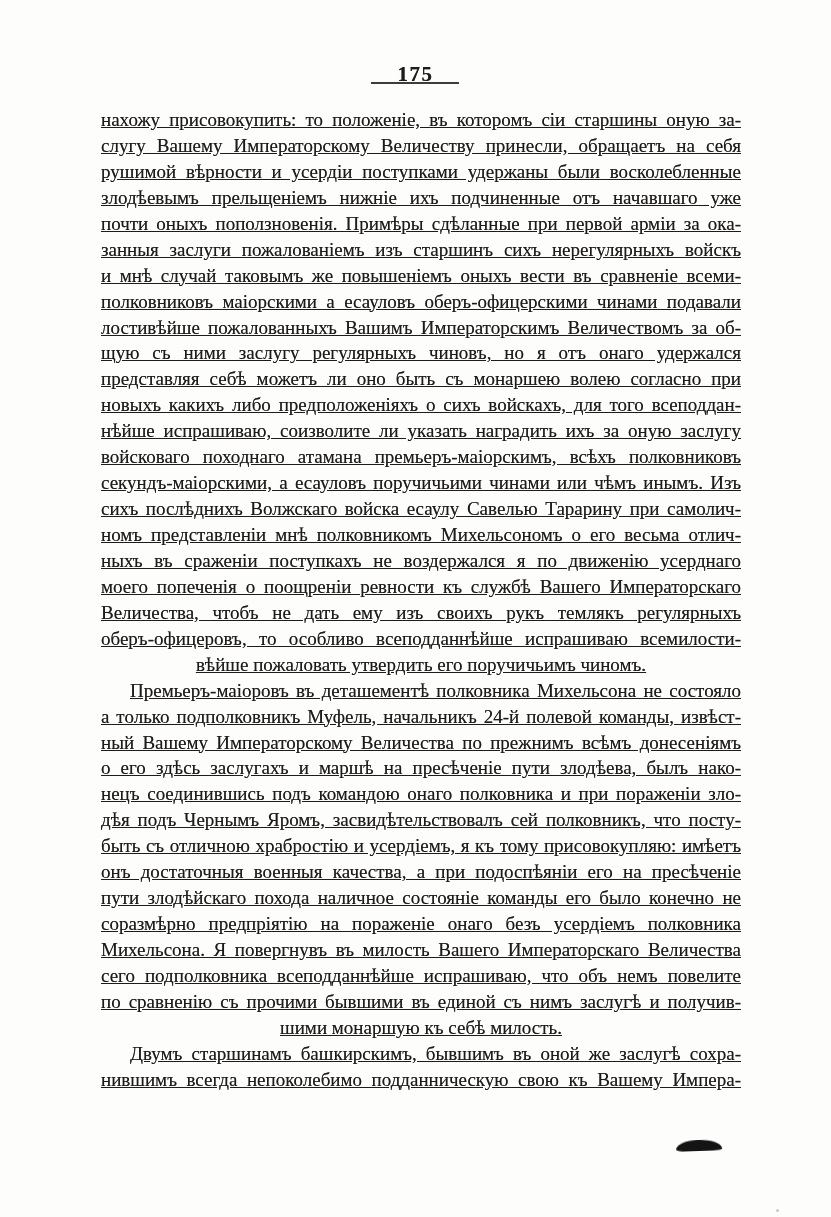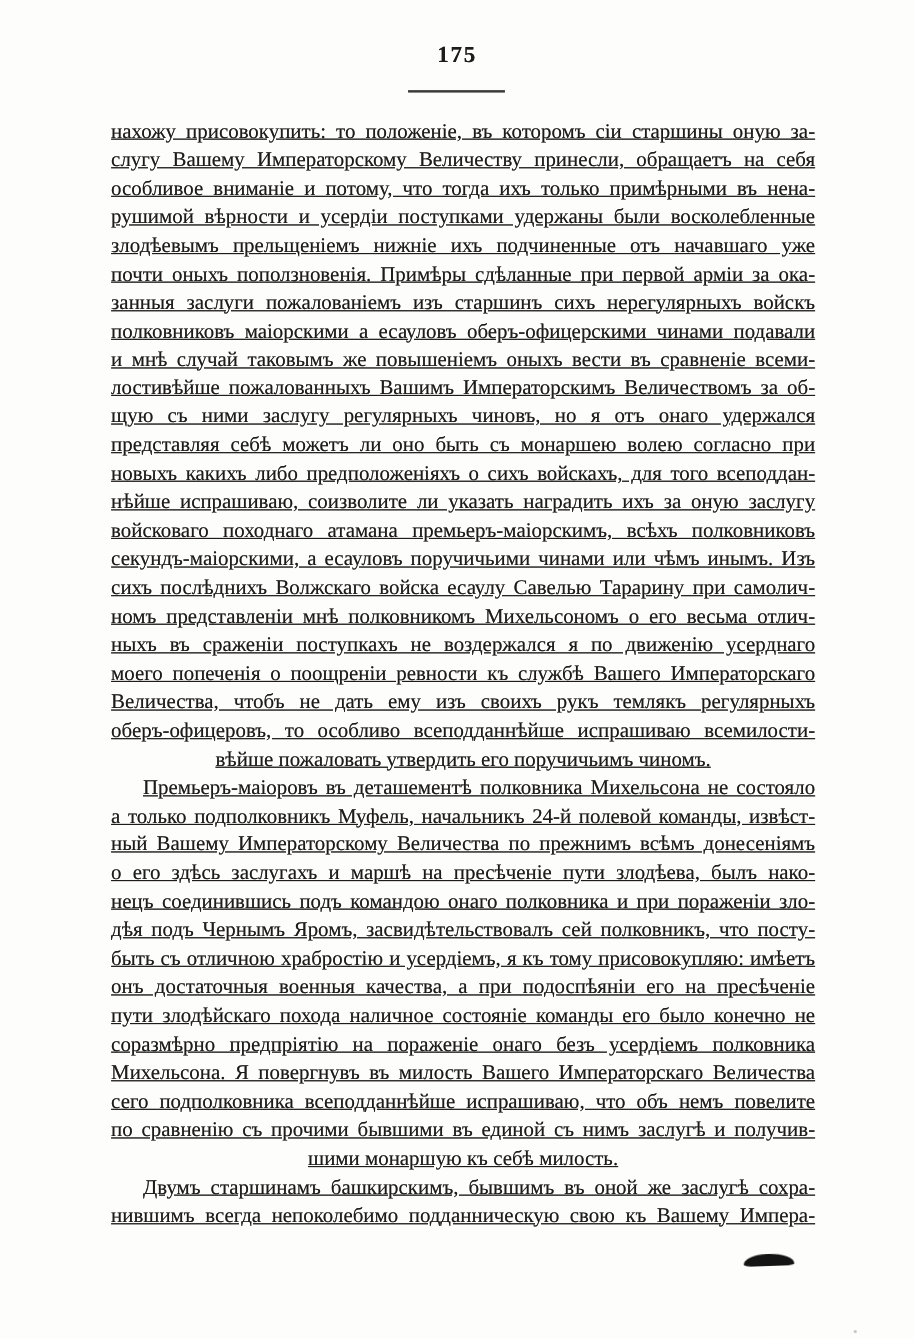--- a/index.html
+++ b/index.html
@@ -11,21 +11,21 @@
     position: relative;
     width: 831px;
     height: 1217px;
     background: var(--paper, #fdfdfc);
     overflow: hidden;
     font-family: "Liberation Serif", "DejaVu Serif", serif;
     color: var(--ink, #1d1c1a);
   }
   .pagenum {
     position: absolute;
-    top: 37px;
+    top: 62px;
     left: 0;
     width: 100%;
     text-align: center;
     font-weight: bold;
     font-size: 21px;
     letter-spacing: 1.5px;
     color: var(--ink, #1d1c1a);
     text-shadow: 0 0 0.6px rgba(20,20,20,0.7);
   }
   .rule {
@@ -80,27 +80,26 @@
 </style>
 </head>
 <body>
 
 <div class="page">
   <div class="pagenum">175</div>
   <div class="rule"></div>
   <div class="pagebody">
       <div class="line just">нахожу присовокупить: то положеніе, въ которомъ сіи старшины оную за-</div>
       <div class="line just">слугу Вашему Императорскому Величеству принесли, обращаетъ на себя</div>
-      <div class="line just">особливое вниманіе и потому, что тогда ихъ только примѣрными въ нена-</div>
       <div class="line just">рушимой вѣрности и усердіи поступками удержаны были восколебленные</div>
       <div class="line just">злодѣевымъ прельщеніемъ нижніе ихъ подчиненные отъ начавшаго уже</div>
       <div class="line just">почти оныхъ поползновенія. Примѣры сдѣланные при первой арміи за ока-</div>
       <div class="line just">занныя заслуги пожалованіемъ изъ старшинъ сихъ нерегулярныхъ войскъ</div>
+      <div class="line just">и мнѣ случай таковымъ же повышеніемъ оныхъ вести въ сравненіе всеми-</div>
       <div class="line just">полковниковъ маіорскими а есауловъ оберъ-офицерскими чинами подавали</div>
-      <div class="line just">и мнѣ случай таковымъ же повышеніемъ оныхъ вести въ сравненіе всеми-</div>
       <div class="line just">лостивѣйше пожалованныхъ Вашимъ Императорскимъ Величествомъ за об-</div>
       <div class="line just">щую съ ними заслугу регулярныхъ чиновъ, но я отъ онаго удержался</div>
       <div class="line just">представляя себѣ можетъ ли оно быть съ монаршею волею согласно при</div>
       <div class="line just">новыхъ какихъ либо предположеніяхъ о сихъ войскахъ, для того всеподдан-</div>
       <div class="line just">нѣйше испрашиваю, соизволите ли указать наградить ихъ за оную заслугу</div>
       <div class="line just">войсковаго походнаго атамана премьеръ-маіорскимъ, всѣхъ полковниковъ</div>
       <div class="line just">секундъ-маіорскими, а есауловъ поручичьими чинами или чѣмъ инымъ. Изъ</div>
       <div class="line just">сихъ послѣднихъ Волжскаго войска есаулу Савелью Тарарину при самолич-</div>
       <div class="line just">номъ представленіи мнѣ полковникомъ Михельсономъ о его весьма отлич-</div>
       <div class="line just">ныхъ въ сраженіи поступкахъ не воздержался я по движенію усерднаго</div>

